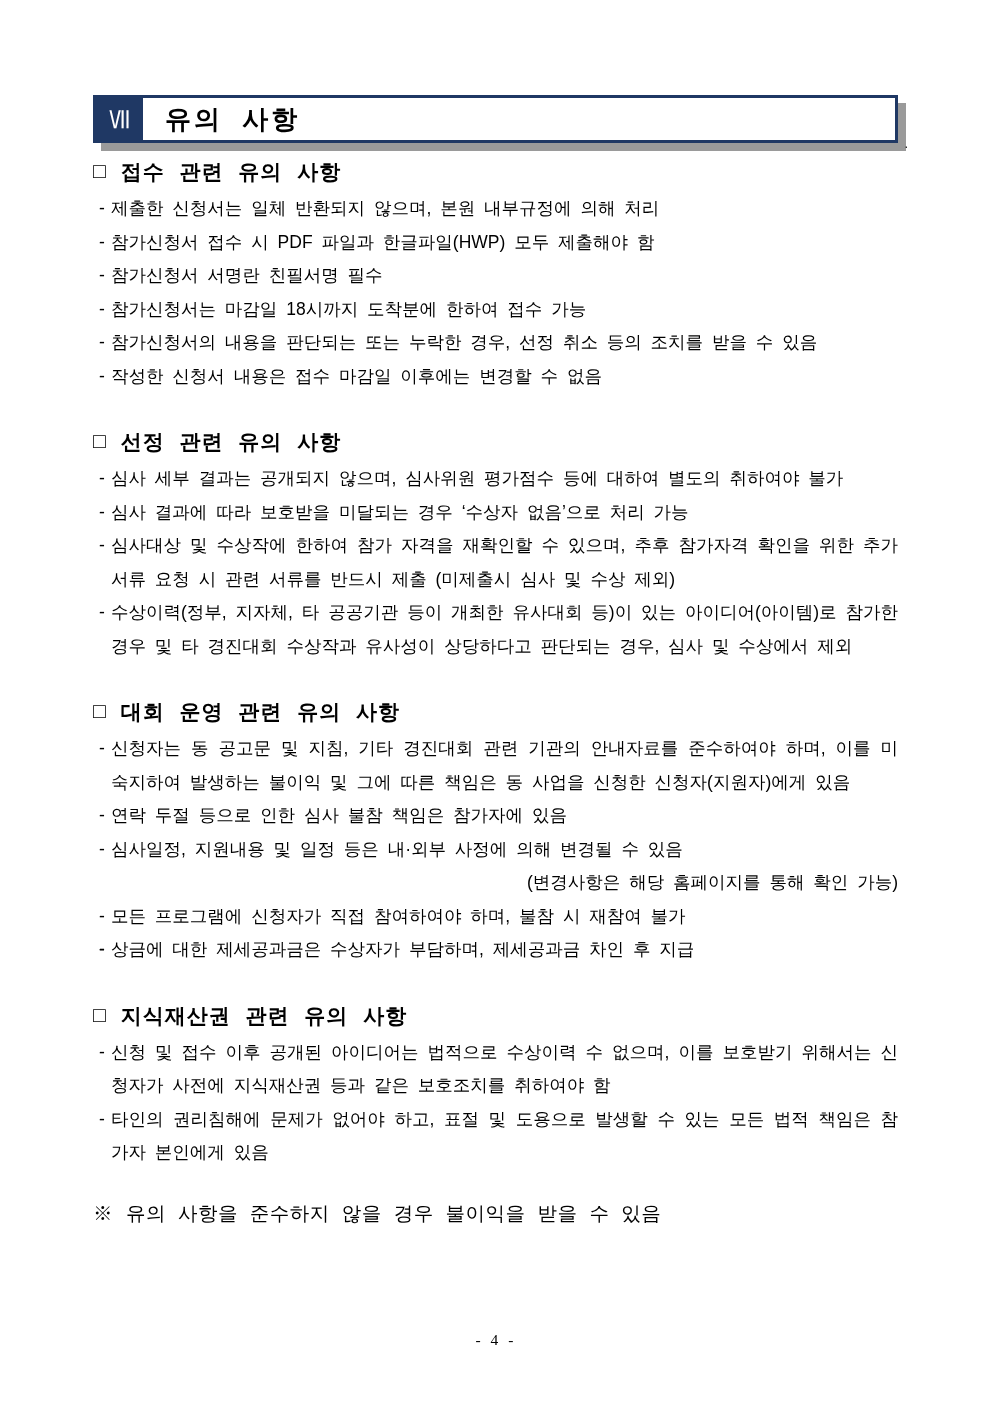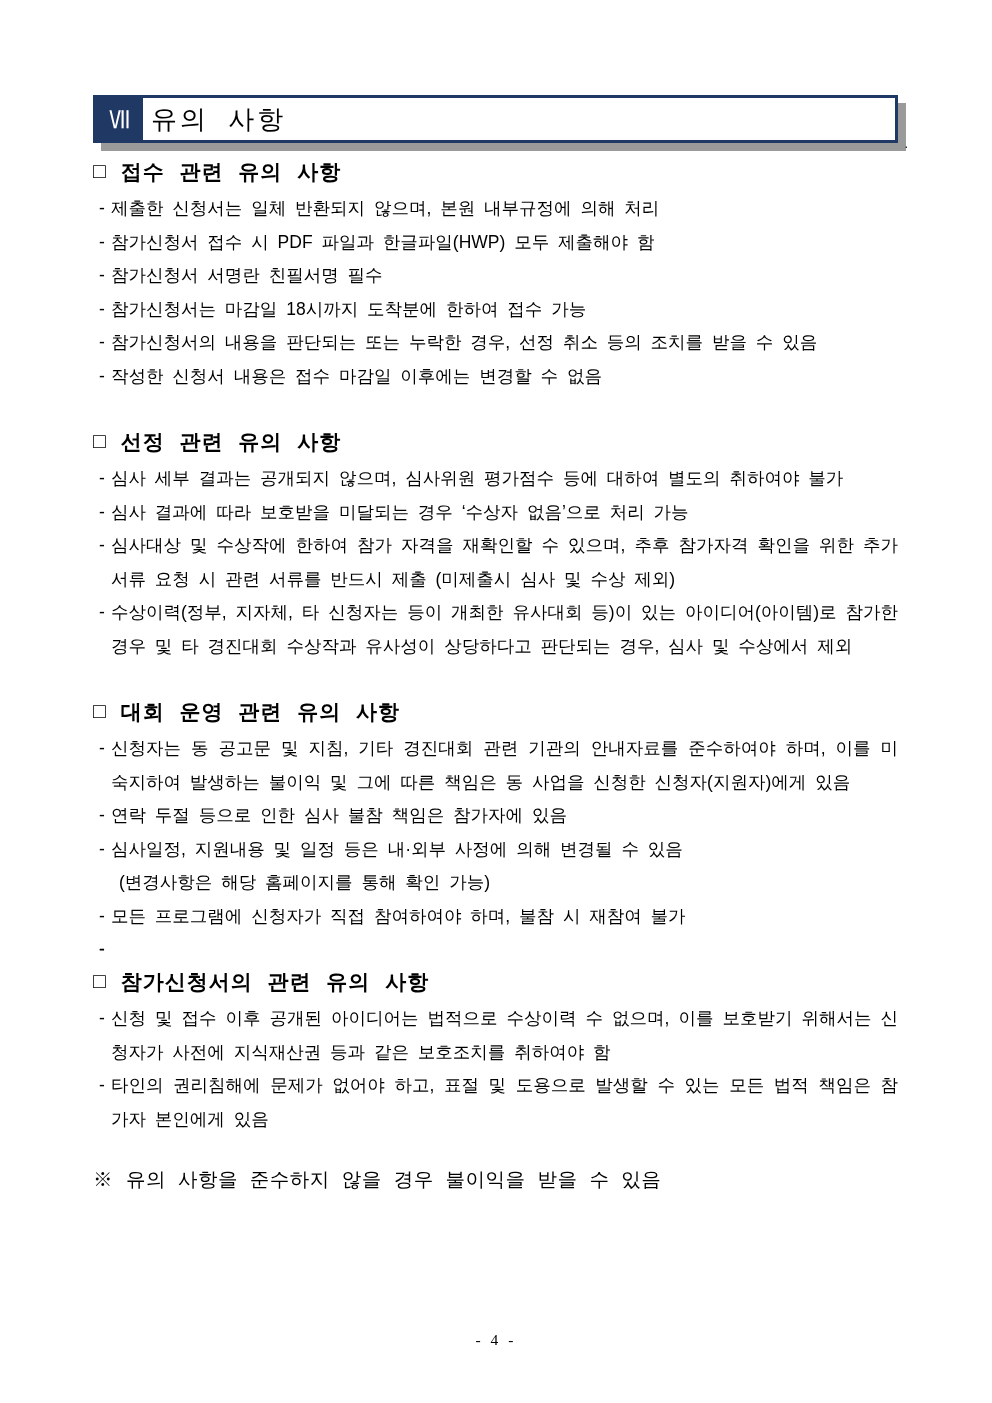--- a/index.html
+++ b/index.html
@@ -25,22 +25,22 @@
     box-shadow: 8px 8px 0 #9a9a9a;
   }
   .title-numeral {
     width: 47px; flex: 0 0 47px;
     background: #1f3864; color: #ffffff;
     display: flex; align-items: center; justify-content: center;
     font-size: 25px; letter-spacing: 1px;
   }
   .title-text {
     display: flex; align-items: center;
-    padding-left: 8px;
-    font-size: 26px; font-weight: normal;
+    padding-left: 22px;
+    font-size: 26px; font-weight: bold;
     letter-spacing: 3px; word-spacing: 9px; text-align: center;
   }
   .title-dot {
     position: absolute; right: -13px; bottom: -11px;
     font-size: 13px; color: #1a1a1a;
   }
 
   
   .section { margin-top: 36px; }
   .section.first { margin-top: 16px; }
@@ -56,21 +56,21 @@
   }
   .items { margin-top: 7px; }
   .line {
     position: relative;
     padding-left: 18px;
     font-size: 17.5px; line-height: 33.5px;
     text-align: justify;
     word-spacing: 4px;
   }
   .line .dash { position: absolute; left: 6px; top: 0; }
-  .line.cont { padding-left: 26px; text-align: left; }
+  .line.cont { padding-left: 26px; text-align: right; }
 
   
   .footnote {
     margin-top: 30px;
     display: flex; gap: 13px;
     font-size: 19.5px; line-height: 27px;
     word-spacing: 6px; letter-spacing: 0.5px;
   }
 
   
@@ -128,21 +128,21 @@
           <div class="item">
             <div class="line first"><span class="dash">-</span><span class="txt">심사 세부 결과는 공개되지 않으며, 심사위원 평가점수 등에 대하여 별도의 취하여야 불가</span></div>
           </div>
           <div class="item">
             <div class="line first"><span class="dash">-</span><span class="txt">심사 결과에 따라 보호받을 미달되는 경우 ‘수상자 없음’으로 처리 가능</span></div>
           </div>
           <div class="item">
             <div class="line first"><span class="dash">-</span><span class="txt">심사대상 및 수상작에 한하여 참가 자격을 재확인할 수 있으며, 추후 참가자격 확인을 위한 추가서류 요청 시 관련 서류를 반드시 제출 (미제출시 심사 및 수상 제외)</span></div>
           </div>
           <div class="item">
-            <div class="line first"><span class="dash">-</span><span class="txt">수상이력(정부, 지자체, 타 신청자는 등이 개최한 유사대회 등)이 있는 아이디어(아이템)로 참가한 경우 및 타 경진대회 수상작과 유사성이 상당하다고 판단되는 경우, 심사 및 수상에서 제외</span></div>
+            <div class="line first"><span class="dash">-</span><span class="txt">수상이력(정부, 지자체, 타 공공기관 등이 개최한 유사대회 등)이 있는 아이디어(아이템)로 참가한 경우 및 타 경진대회 수상작과 유사성이 상당하다고 판단되는 경우, 심사 및 수상에서 제외</span></div>
           </div>
         </div>
       </section>
       <section class="section">
         <div class="section-title">
           <span class="sq">□</span>
           <span class="st-text">대회 운영 관련 유의 사항</span>
         </div>
         <div class="items">
           <div class="item">
@@ -155,28 +155,28 @@
             <div class="line first"><span class="dash">-</span><span class="txt">심사일정, 지원내용 및 일정 등은 내·외부 사정에 의해 변경될 수 있음</span></div>
             <div class="line cont"><span class="txt">(변경사항은 해당 홈페이지를 통해 확인 가능)</span></div>
           </div>
           <div class="item">
             <div class="line first"><span class="dash">-</span><span class="txt">모든 프로그램에 신청자가 직접 참여하여야 하며, 불참 시 재참여 불가</span></div>
           </div>
           <div class="item">
             <div class="line first"><span class="dash">-</span></div>
           </div>
           <div class="item">
-            <div class="line first"><span class="dash">-</span></div>
+            <div class="line first"><span class="dash">-</span><span class="txt">상금에 대한 제세공과금은 수상자가 부담하며, 제세공과금 차인 후 지급</span></div>
           </div>
         </div>
       </section>
       <section class="section">
         <div class="section-title">
           <span class="sq">□</span>
-          <span class="st-text">참가신청서의 관련 유의 사항</span>
+          <span class="st-text">지식재산권 관련 유의 사항</span>
         </div>
         <div class="items">
           <div class="item">
             <div class="line first"><span class="dash">-</span><span class="txt">신청 및 접수 이후 공개된 아이디어는 법적으로 수상이력 수 없으며, 이를 보호받기 위해서는 신청자가 사전에 지식재산권 등과 같은 보호조치를 취하여야 함</span></div>
           </div>
           <div class="item">
             <div class="line first"><span class="dash">-</span><span class="txt">타인의 권리침해에 문제가 없어야 하고, 표절 및 도용으로 발생할 수 있는 모든 법적 책임은 참가자 본인에게 있음</span></div>
           </div>
         </div>
       </section>

